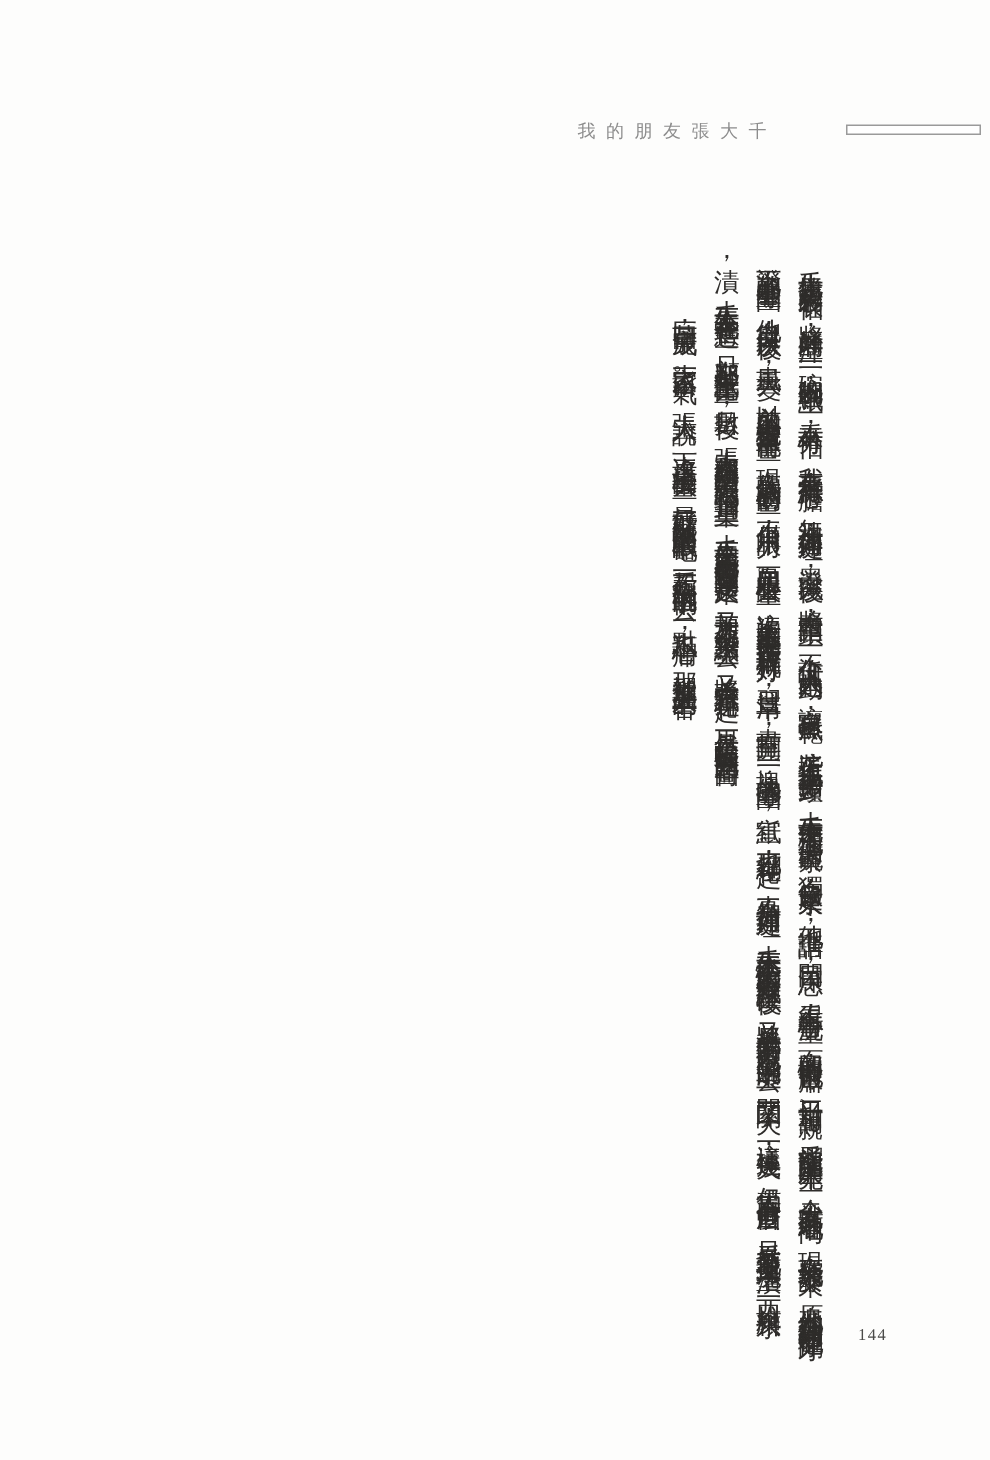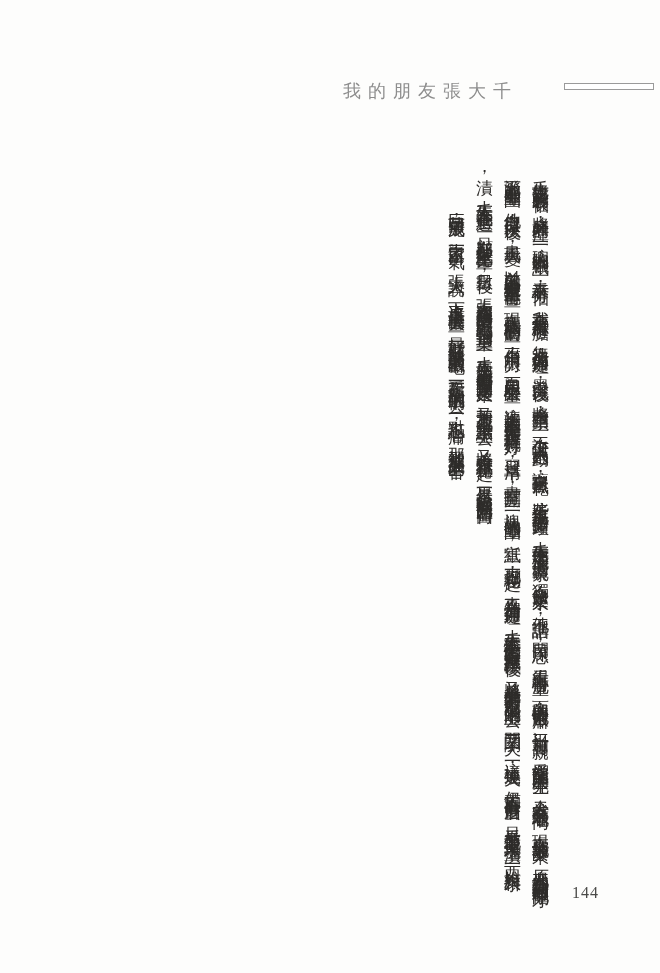--- a/index.html
+++ b/index.html
@@ -17,21 +17,21 @@
   .page {
     position: absolute;
     inset: 0;
     background: #fdfdfc;
   }
   
   .running-header {
     position: absolute;
     top: 79px;
     right: 142px;
-    font-size: 18px;
+    font-size: 12px;
     color: #8d8d8d;
     letter-spacing: 7px;
     white-space: nowrap;
   }
   
   .header-rule {
     position: absolute;
     top: 83px;
     left: 564px;
     width: 88px;
@@ -56,21 +56,21 @@
     margin: 0;
     padding: 0;
   }
   .para-indent {
     text-indent: 2em;
   }
   .page-number {
     position: absolute;
     top: 884px;
     left: 572px;
-    font-size: 16px;
+    font-size: 11px;
     color: #4a4a48;
     letter-spacing: 1px;
   }
 </style>
 </head>
 <body>
 
 <div class="page">
 
   <div class="running-header">我的朋友張大千</div>

